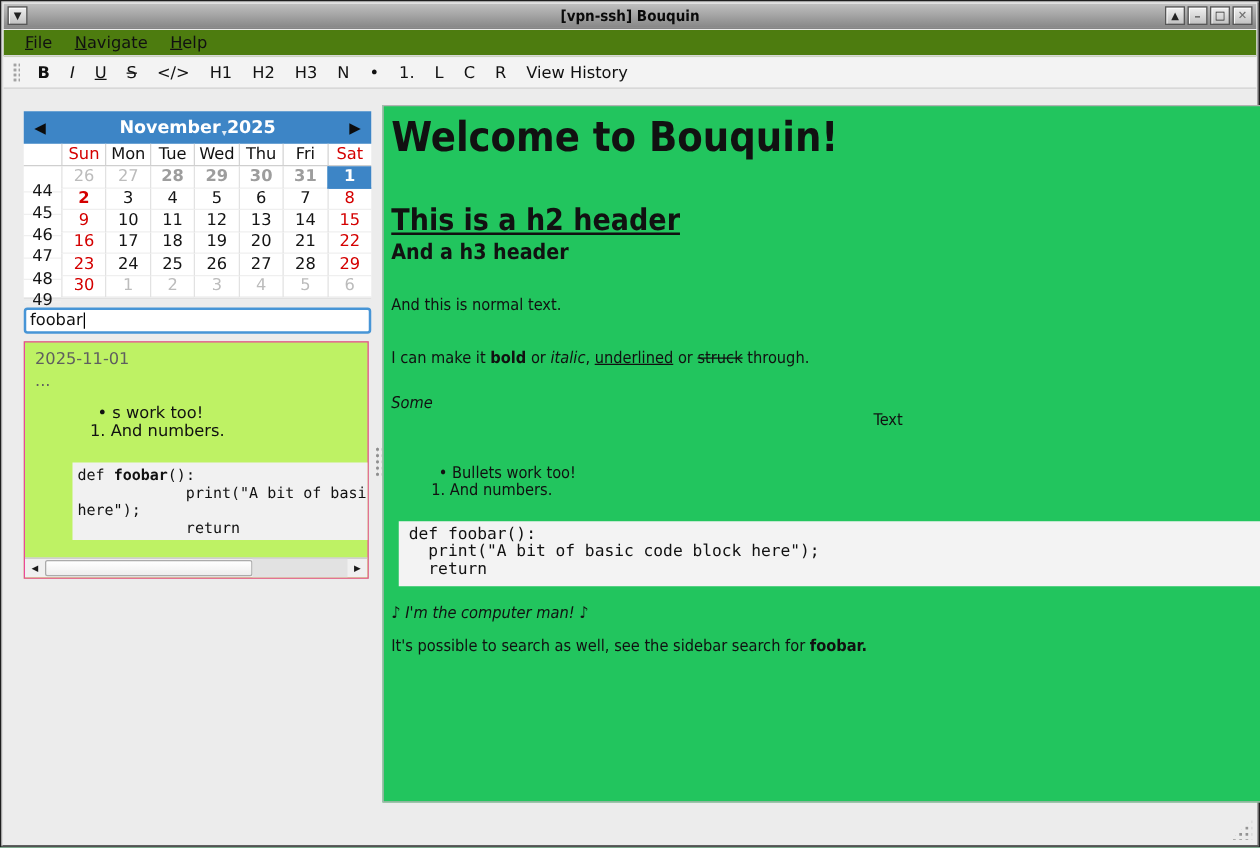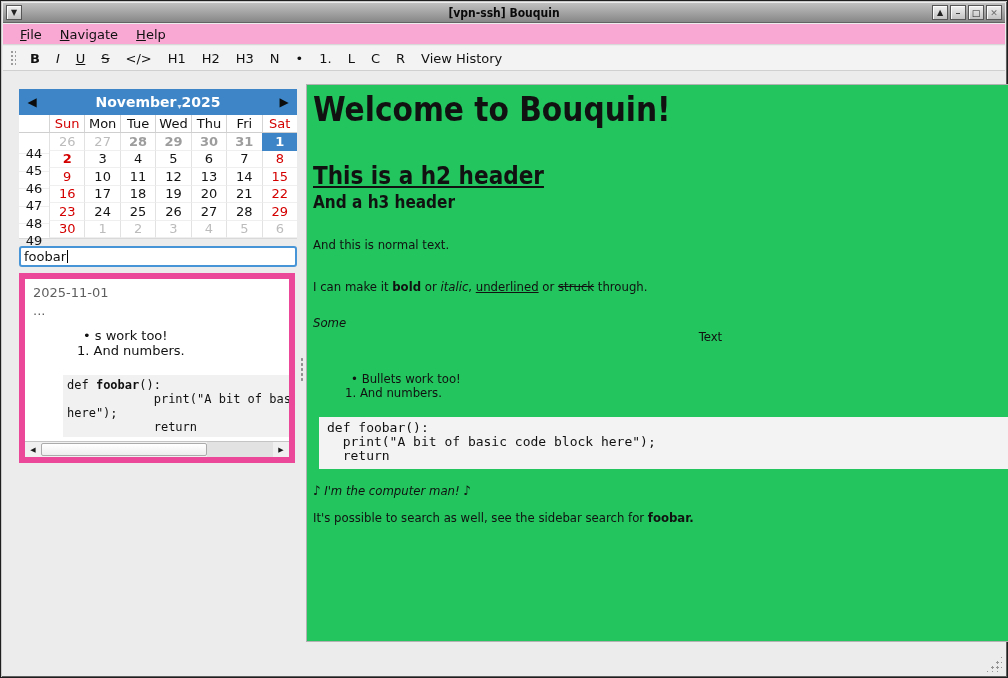--- a/index.html
+++ b/index.html
@@ -19,21 +19,21 @@
             background:linear-gradient(#f0f0f0,#c2c2c2); border:1px solid #565656;
             box-shadow:inset 1px 1px 0 rgba(255,255,255,.85); font-size:8px; line-height:8px;
             color:#222; z-index:2; }
   .tb-left { margin-left:3px; }
   .tb-controls { position:absolute; right:3px; display:flex; gap:2px; }
   .icon-min { transform:translateY(-3px); font-weight:bold; }
   .icon-close { color:#6e6e6e; font-size:9px; font-weight:bold; }
   .icon-max { font-size:9px; }
 
   
-  .menubar { position:absolute; left:2px; top:23px; right:2px; height:21px; background:#f9a8d4;
+  .menubar { position:absolute; left:2px; top:23px; right:2px; height:21px; background:#4d7c0f;
              border-bottom:1px solid #d8d8d8; display:flex; align-items:center; font-size:13px;
              padding-left:8px; }
   .menu-item { padding:2px 9px; }
   .accel { text-decoration:underline; }
 
   
   .toolbar { position:absolute; left:2px; top:45px; right:2px; height:25px; background:#f3f3f3;
              border-bottom:1px solid #d0d0d0; display:flex; align-items:center; font-size:13px; }
   .drag-handle { width:6px; height:16px; margin:0 6px 0 7px;
                  background-image:radial-gradient(#9c9c9c 1px,transparent 1.4px);
@@ -67,22 +67,22 @@
   .cal-cell.weekend { color:#d40000; }
   .cal-cell.today { color:#d40000; font-weight:bold; }
   .cal-cell.selected { background:#3d85c6; color:#fff; font-weight:bold; border-color:#3d85c6; }
 
   
   .search-box { position:absolute; left:18px; top:245px; width:278px; height:21px; background:#fff;
                 border:2px solid #4795d6; border-radius:3px; display:flex; align-items:center;
                 padding-left:3px; font-size:13px; }
   .caret { width:1px; height:13px; background:#000; margin-left:1px; }
 
-  .results { position:absolute; left:18px; top:272px; width:276px; height:190px; background:#ffffff;
-             border:6px solid #ec4899; overflow:hidden; font-size:13px; line-height:14px; }
+  .results { position:absolute; left:18px; top:272px; width:276px; height:190px; background:#bef264;
+             border:1px solid #ec4899; overflow:hidden; font-size:13px; line-height:14px; }
   .res-inner { padding:7px 0 0 8px; }
   .res-date { color:#5f5f5f; }
   .res-ellipsis { color:#5f5f5f; margin-top:4px; }
   .res-bullet { margin:11px 0 0 50px; }
   .res-numbered { margin:1px 0 0 44px; }
   .res-code { margin:17px 0 0 30px; background:#f1f1f1; font-family:"DejaVu Sans Mono",monospace;
               font-size:12px; line-height:14px; white-space:pre; padding:3px 0 3px 4px; width:420px; }
   .res-scroll { position:absolute; left:0; right:0; bottom:0; height:16px; background:#f0f0f0;
                 border-top:1px solid #c4c4c4; display:flex; align-items:stretch; }
   .scroll-btn { width:16px; display:flex; align-items:center; justify-content:center;

